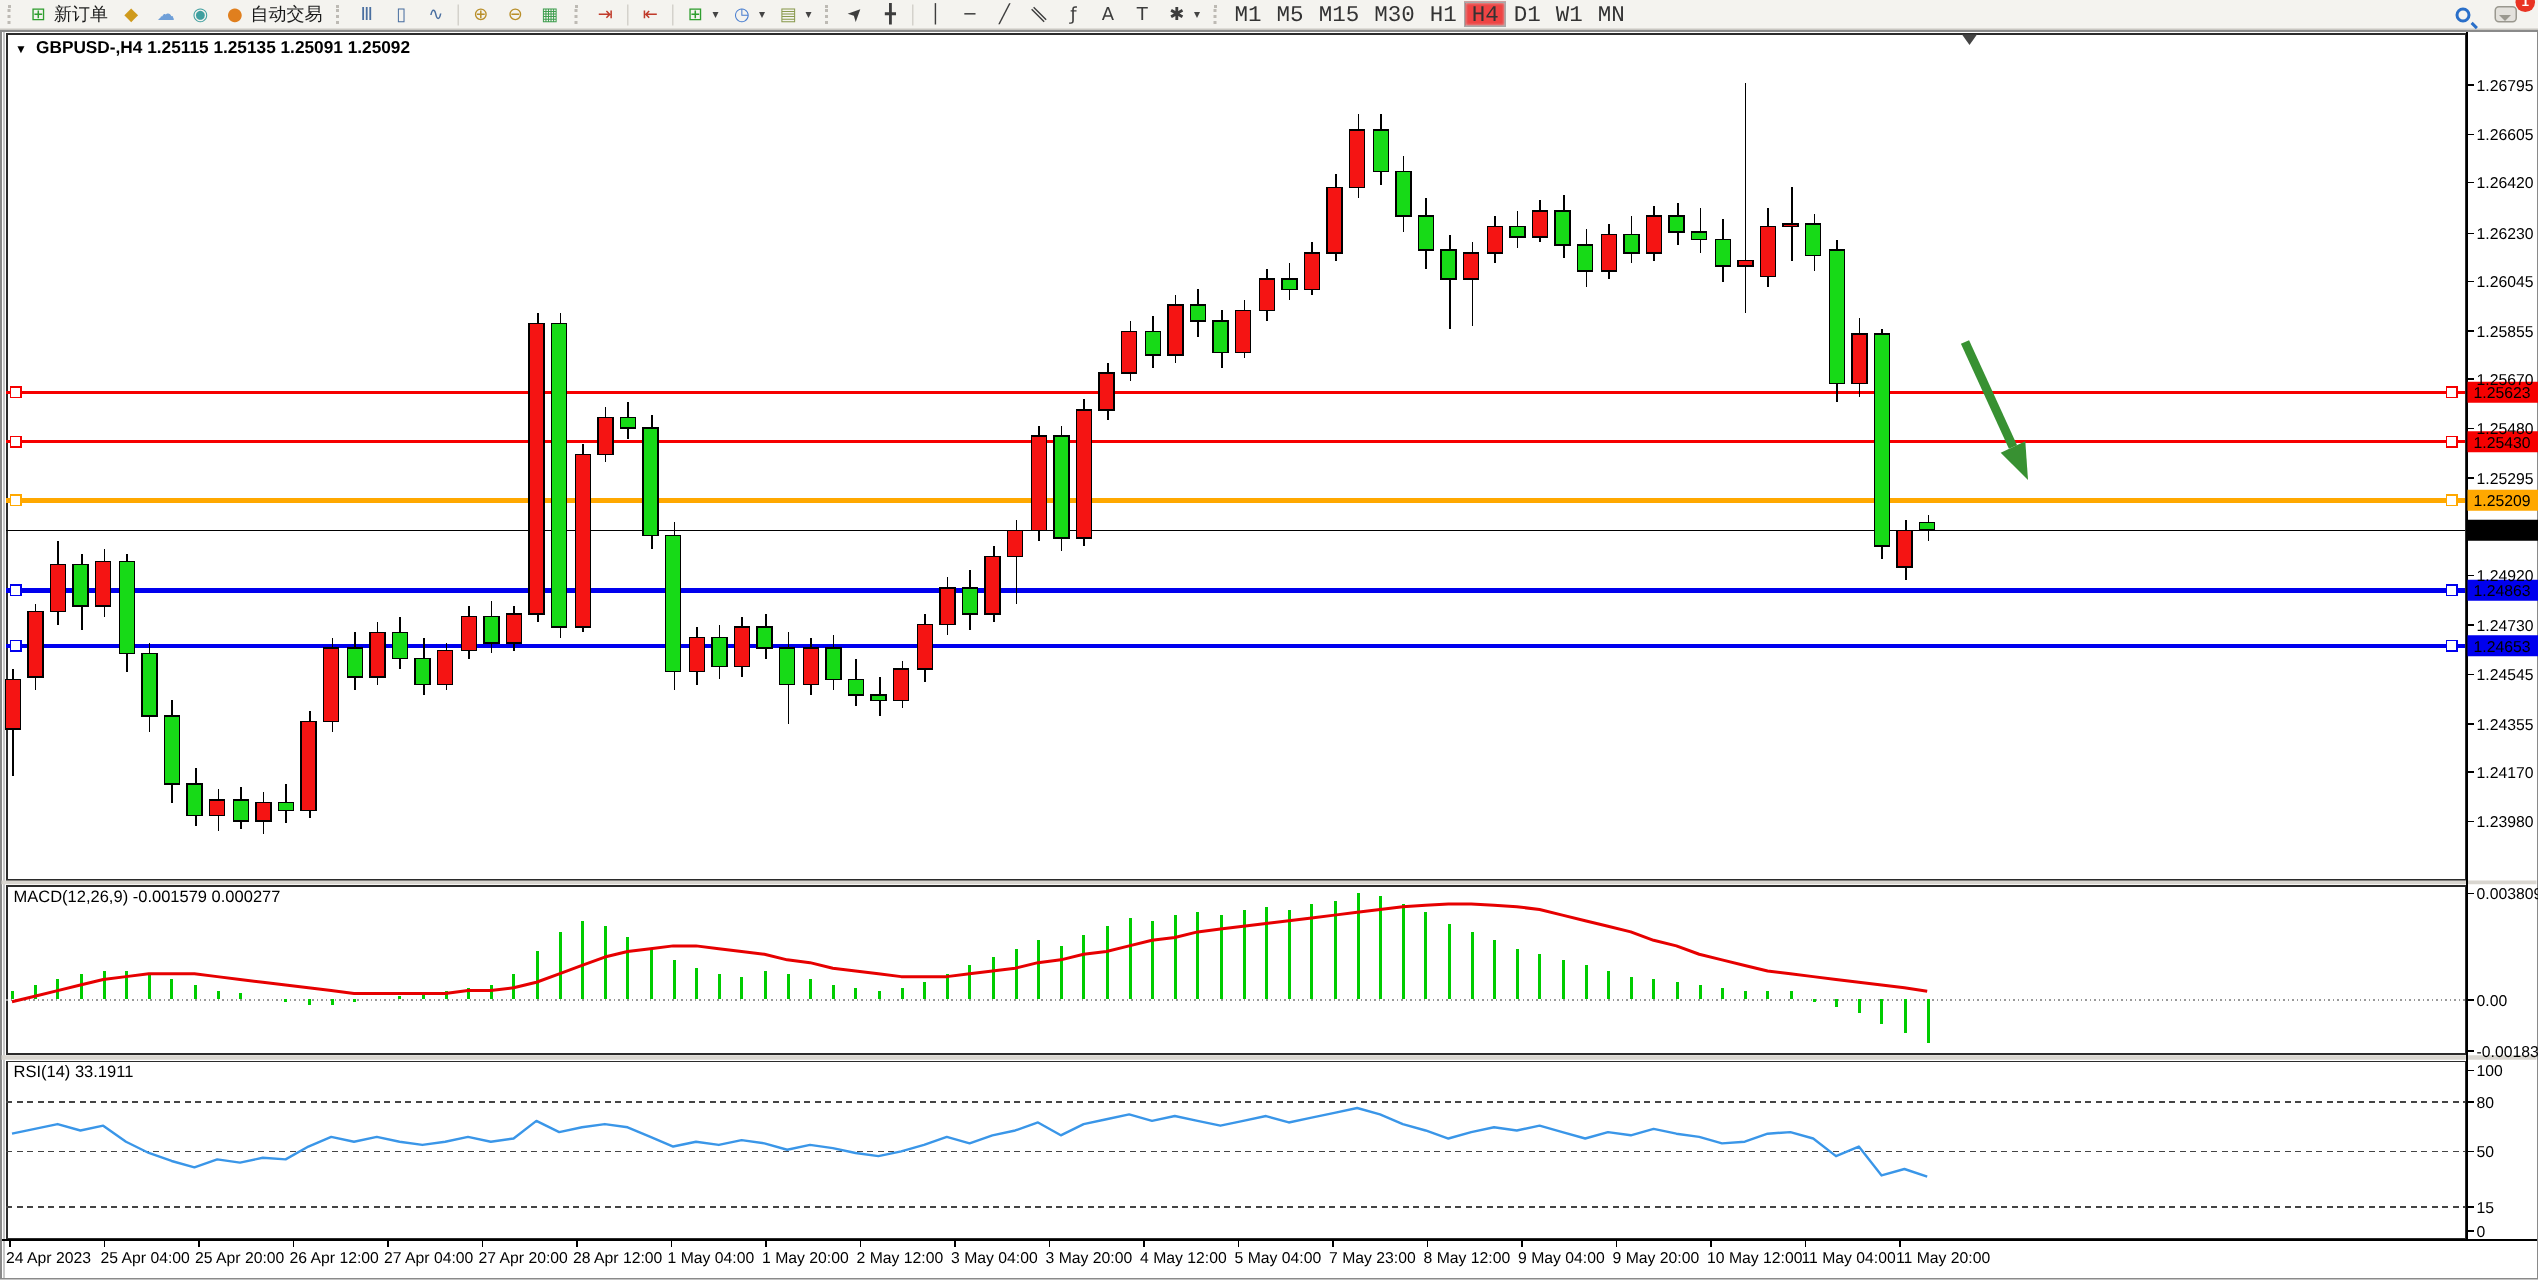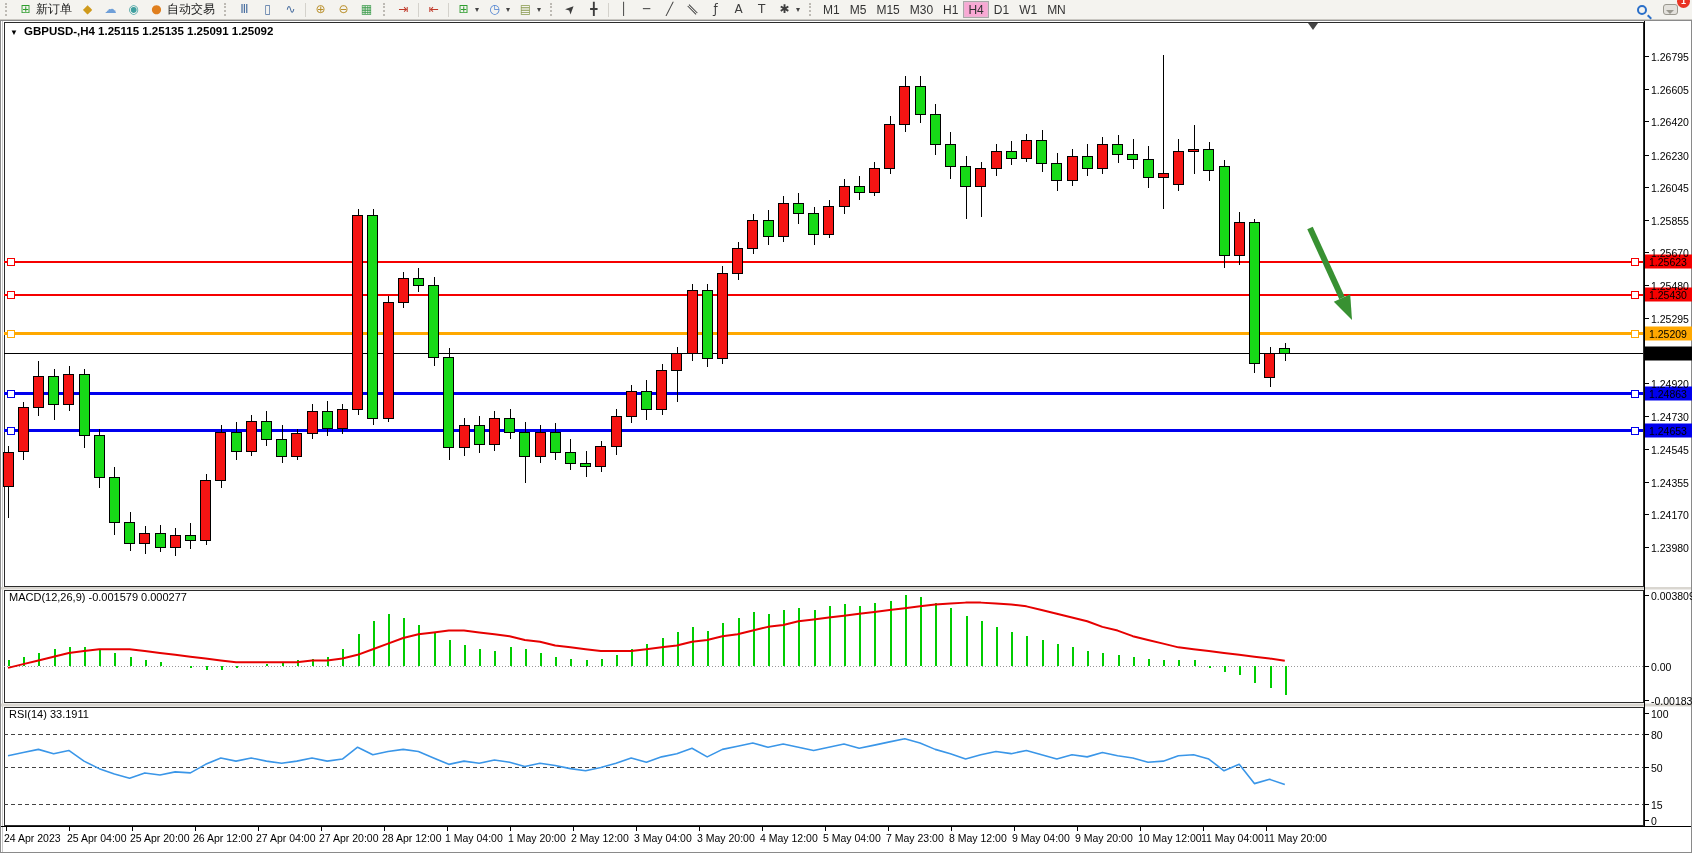--- a/index.html
+++ b/index.html
@@ -8,22 +8,22 @@
 #toolbar{position:absolute;top:0;left:0;width:1692px;height:20px;background:#f4f3ef;border-bottom:1px solid #c9c7c2;display:flex;align-items:center;font-size:12px;color:#1a1a1a;z-index:5}
 .grip{width:6px;height:13px;border-left:2px dotted #bdbab4;margin:0 3px 0 5px}
 .sep{width:1px;height:14px;background:#d4d2cc;margin:0 3px}
 .tb{display:flex;align-items:center;gap:3px;height:18px;padding:0 4px;background:none;border:none;font:inherit;color:inherit;cursor:default;white-space:nowrap}
 .ic{display:inline-block;width:15px;height:15px;text-align:center;font-size:12px;line-height:15px;font-family:"DejaVu Sans",sans-serif}
 .rot{transform:rotate(-45deg)}
 .caret{font-size:8px;color:#444;margin-left:1px}
 .cGreen{color:#2f9e2f}.cGold{color:#cf9a1c}.cBlue{color:#6f9fd8}.cTeal{color:#3f9f9f}
 .cOrange{color:#e07f1e}.cChart{color:#4a6fa0}.cZoom{color:#b98f2a}.cTile{color:#3f9e4f}
 .cRed{color:#c03a2a}.cDark{color:#3d3d3d}.cClock{color:#4a7fd0}.cTpl{color:#8a9a4f}
-.tfb{height:17px;min-width:24px;padding:0 4px;background:none;border:1px solid transparent;font-family:Liberation Sans, sans-serif;font-size:12px;color:#333;cursor:default}
-.tfb.active{background:#f9a8d4;border:1px solid #a8a8a8;box-shadow:inset 0 0 2px #ccc}
+.tfb{height:17px;min-width:24px;padding:0 4px;background:none;border:1px solid transparent;font-family:Liberation Mono, monospace;font-size:15px;color:#333;cursor:default}
+.tfb.active{background:#ef4444;border:1px solid #a8a8a8;box-shadow:inset 0 0 2px #ccc}
 #tbright{margin-left:auto;display:flex;align-items:center;gap:8px;padding-right:10px}
 .searchic{position:relative;width:10px;height:10px;border:2px solid #2a6fc9;border-radius:50%;display:inline-block}
 .searchic::after{content:"";position:absolute;width:5px;height:2px;background:#2a6fc9;transform:rotate(45deg);left:8px;top:9px}
 .chatic{position:relative;width:15px;height:11px;background:#e3e1dc;border:1px solid #9a988f;border-radius:3px;display:inline-block}
 .chatic::after{content:"";position:absolute;left:2px;bottom:-4px;border:4px solid transparent;border-top-color:#9a988f}
 .badge{position:absolute;top:-6px;right:-8px;min-width:13px;height:13px;background:#e93323;color:#fff;border-radius:7px;font-size:9px;line-height:13px;text-align:center;padding:0 3px;font-weight:bold}
 #chartwrap{position:absolute;top:20px;left:0;width:1692px;height:833px}
 svg text{font-family:"Liberation Sans",sans-serif;fill:#000}
 </style>
 </head>

